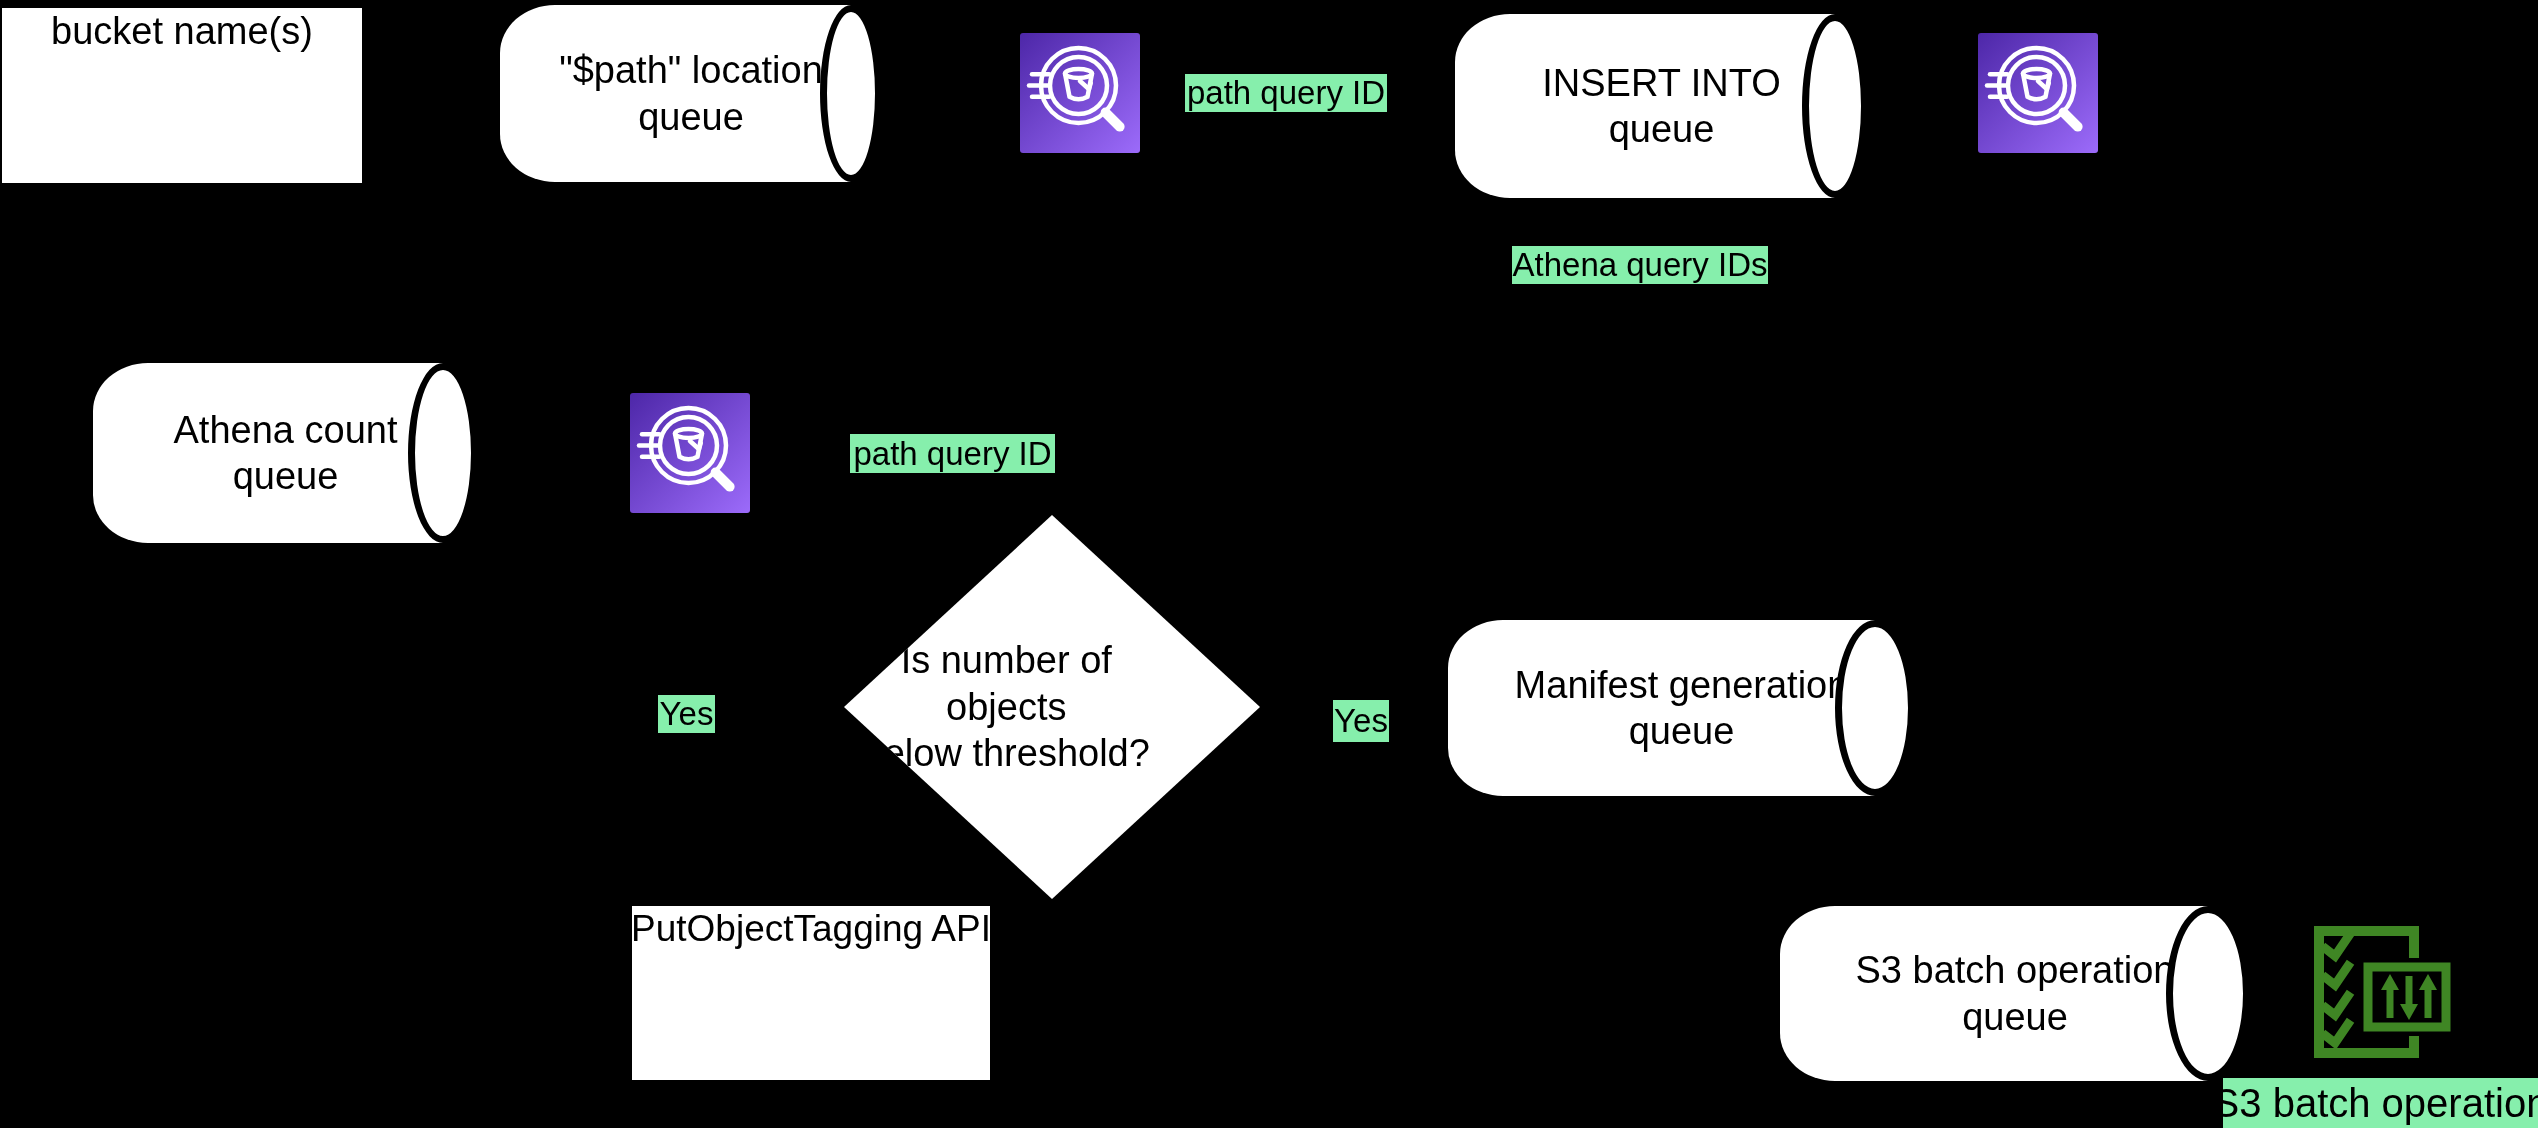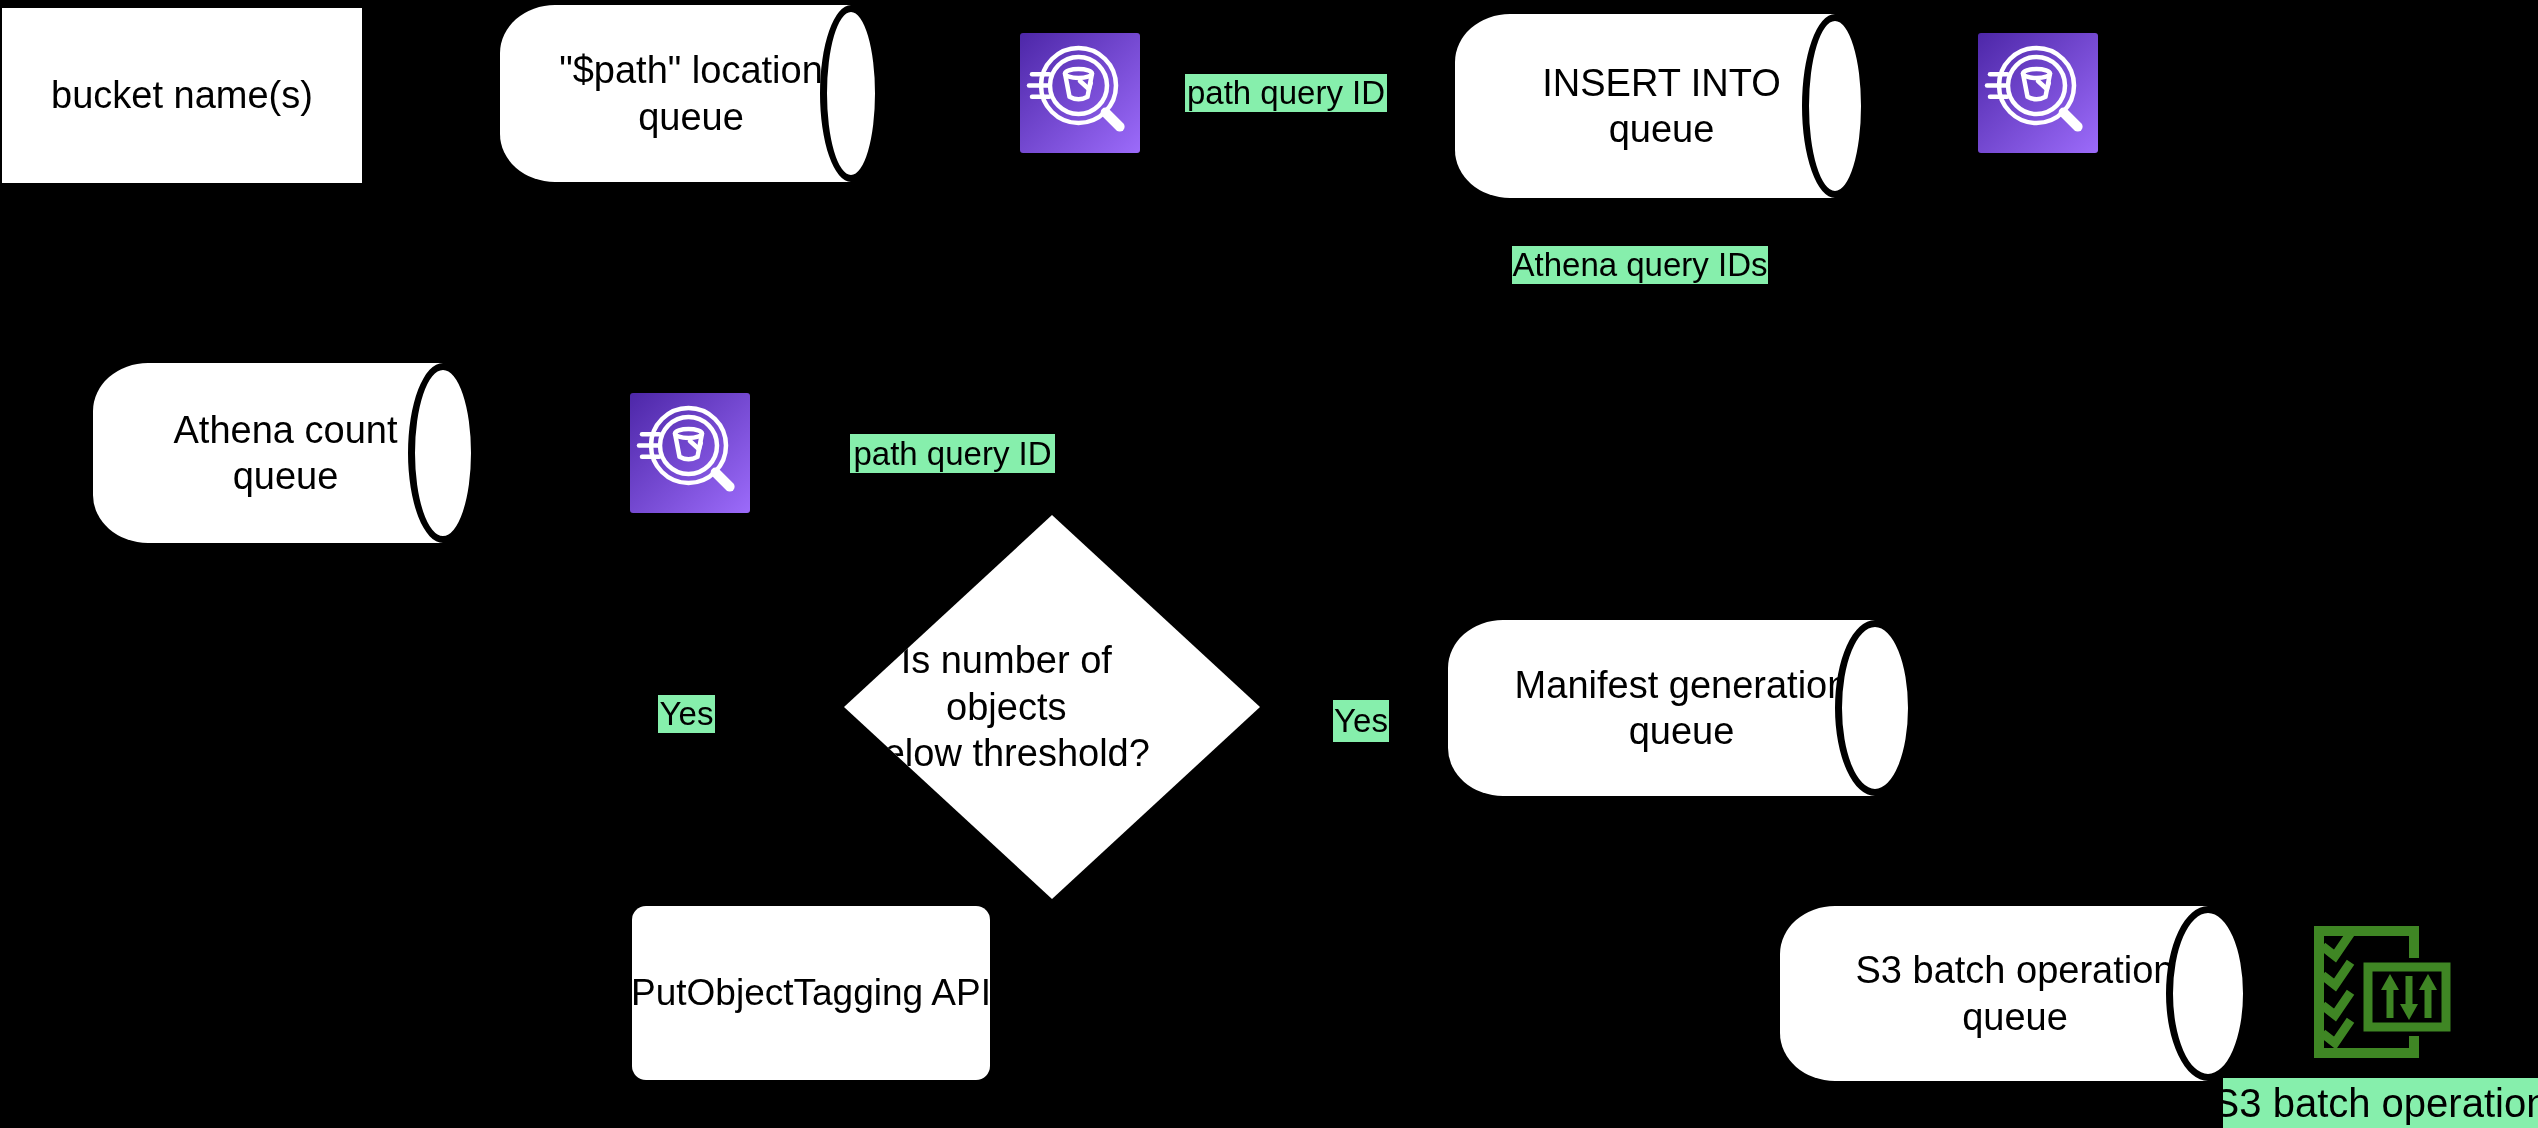--- a/index.html
+++ b/index.html
@@ -1,20 +1,20 @@
 <!DOCTYPE html>
 <html><head>
 <meta charset="utf-8">
 <style>
   html,body{margin:0;padding:0;background:#000;}
   .stage{position:relative;width:2538px;height:1128px;background:#000;overflow:hidden;
          font-family:"Liberation Sans",sans-serif;color:#000;}
   .node-text{white-space:pre-line;text-align:center;font-size:38px;line-height:1.22;color:#000;}
   
-  .box{position:absolute;background:#fff;display:flex;align-items:center;justify-content:center;}
+  .box{position:absolute;background:#fff;display:flex;justify-content:center;}
   
   .cylinder{position:absolute;}
   .cyl-body{position:absolute;top:0;bottom:0;left:0;right:var(--rx);background:#fff;
             border-top-left-radius:55px 48px;border-bottom-left-radius:55px 48px;z-index:1;}
   .cyl-text{position:absolute;inset:0;display:flex;align-items:center;justify-content:center;z-index:2;}
   .cyl-ellipse{position:absolute;top:0;bottom:0;right:0;width:calc(var(--rx)*2);
                background:#fff;border:7px solid #000;border-radius:50%;box-sizing:border-box;z-index:3;}
   
   .diamond{position:absolute;background:#fff;display:flex;align-items:center;justify-content:flex-start;
            clip-path:polygon(50% 0,100% 50%,50% 100%,0 50%);}
@@ -33,21 +33,21 @@
   #athena-2{left:1978px;top:33px;width:120px;height:120px;}
   #athena-query-ids{left:1512px;top:246px;width:256px;height:38px;}
   #verify-count-queue{left:93px;top:363px;width:385px;height:180px;--rx:35px;}
   #athena-3{left:630px;top:393px;width:120px;height:120px;}
   #path-query-id-2{left:850px;top:434px;width:205px;height:39px;}
   #decision{left:844px;top:515px;width:416px;height:384px;}
   #yes-left{left:658px;top:695px;width:57px;height:38px;}
   #yes-right{left:1333px;top:700px;width:56px;height:42px;}
   #manifest-generation-queue{left:1448px;top:620px;width:467px;height:176px;--rx:40px;}
   #direct-object-tagging-queue{left:93px;top:907px;width:467px;height:174px;--rx:39px;}
-  #putobjecttagging-api{left:632px;top:906px;width:358px;height:174px;border-radius:14px;}
+  #putobjecttagging-api{left:632px;top:906px;width:358px;height:174px;}
   #putobjecttagging-api .node-text{white-space:nowrap;font-size:37px;}
   #list-of-objects{left:1322px;top:906px;width:360px;height:174px;}
   #s3-batch-operation-queue{left:1780px;top:906px;width:470px;height:175px;--rx:42px;}
   #s3batch-icon{left:2306px;top:922px;width:148px;height:140px;}
   #s3-batch-operation-label{left:2223px;top:1078px;width:315px;height:50px;font-size:40px;}
 </style>
 </head>
 <body>
 
 <div class="stage">

